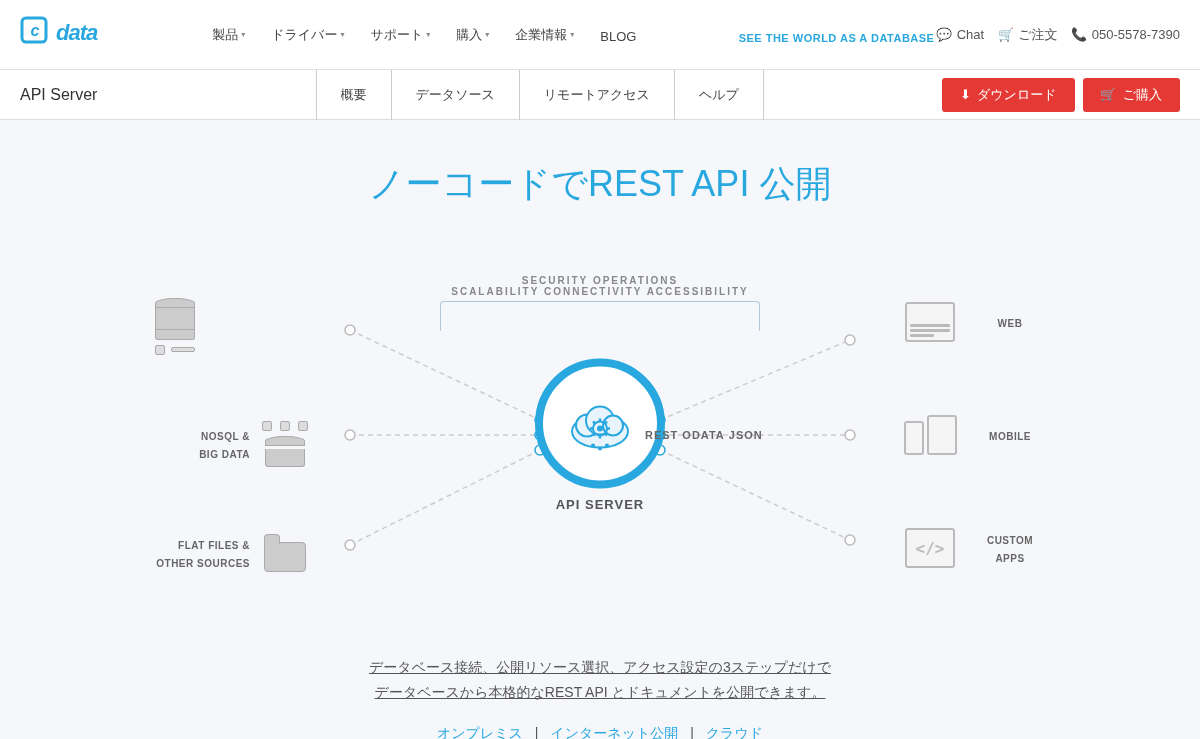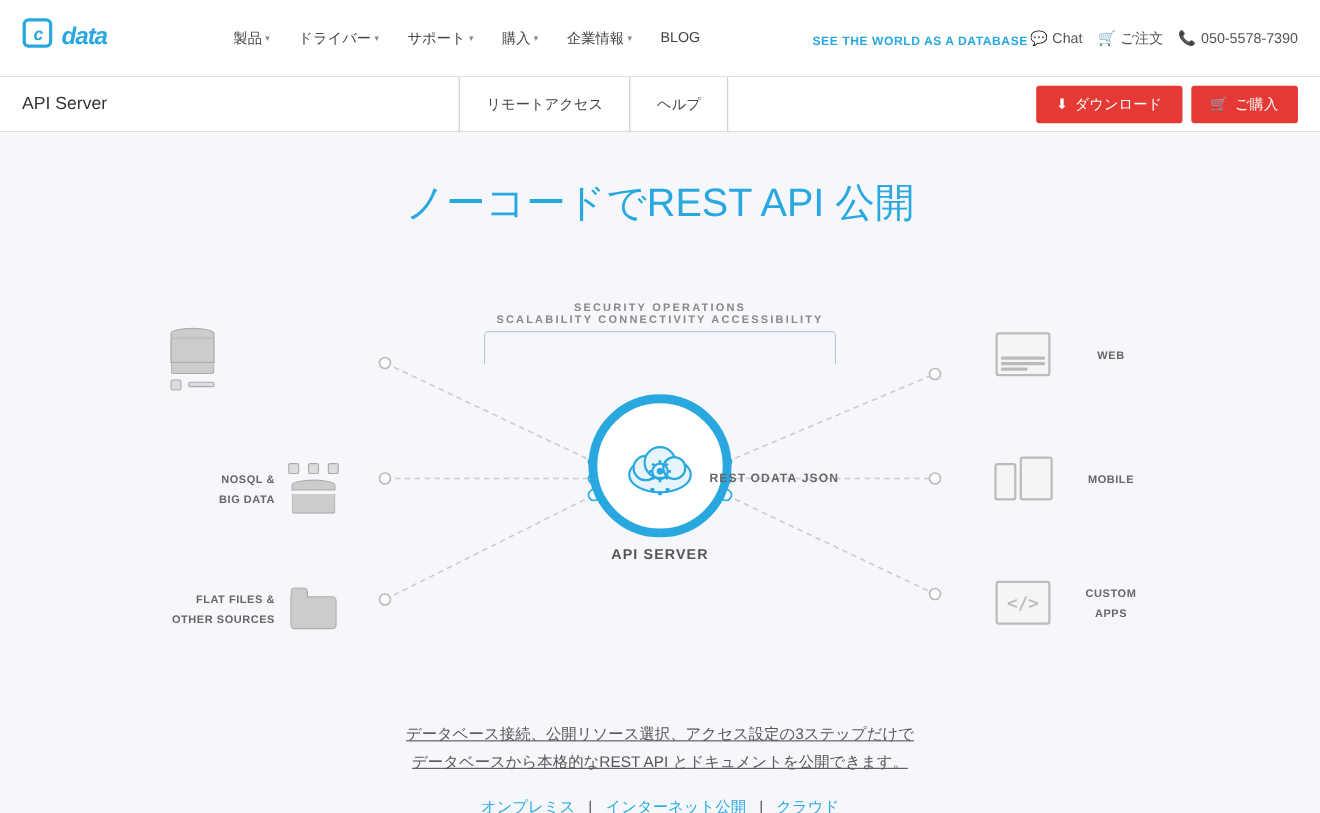--- a/index.html
+++ b/index.html
@@ -21,21 +21,21 @@
     }
     .logo-inner {
       font-size: 22px;
       font-weight: 900;
       color: #29a8e0;
       font-style: italic;
       letter-spacing: -2px;
     }
     .main-nav {
       display: flex;
-      align-items: flex-start;
+      align-items: flex-end;
       gap: 6px;
     }
     .nav-item {
       padding: 6px 10px;
       font-size: 13px;
       color: #444;
       cursor: pointer;
       display: flex;
       align-items: center;
       gap: 3px;
@@ -445,20 +445,22 @@
         <span>📞</span>
         <span>050-5578-7390</span>
       </div>
     </div>
   </div>
 </div>
 
 <div class="second-nav">
   <div class="product-title">API Server</div>
   <div class="second-nav-links">
+    <div class="second-nav-link">概要</div>
+    <div class="second-nav-link">データソース</div>
     <div class="second-nav-link">リモートアクセス</div>
     <div class="second-nav-link">ヘルプ</div>
   </div>
   <div class="second-nav-buttons">
     <button class="btn-download">
       <span>⬇</span>
       <span>ダウンロード</span>
     </button>
     <button class="btn-purchase">
       <span>🛒</span>

